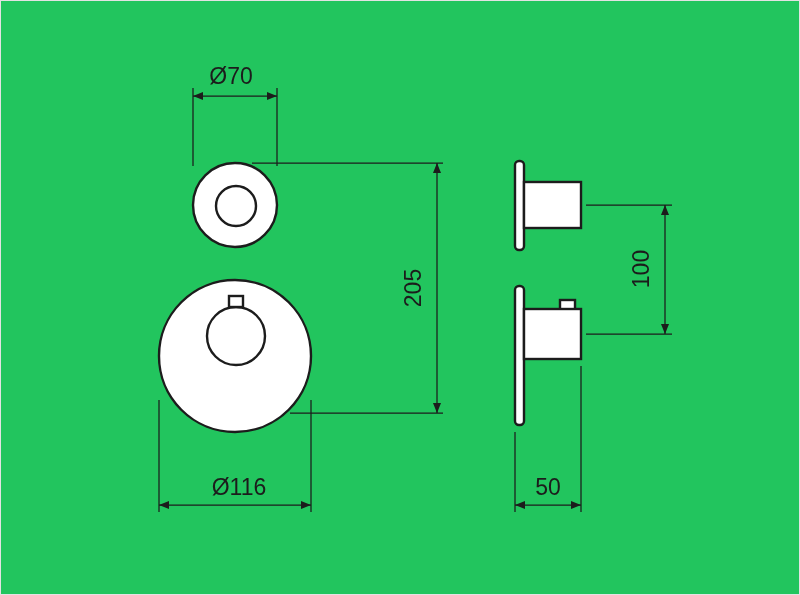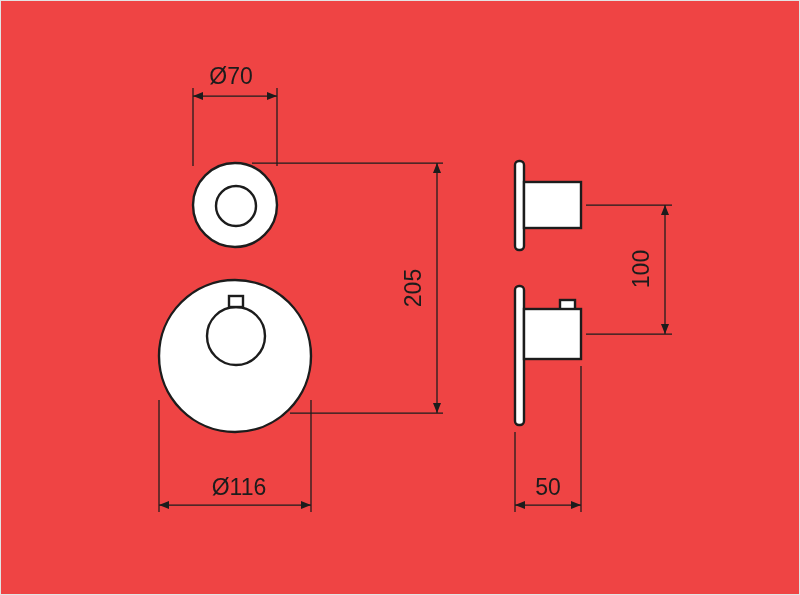--- a/index.html
+++ b/index.html
@@ -4,21 +4,21 @@
 <style>
   html, body {
     margin: 0;
     padding: 0;
     background: #ffffff;
   }
   .stage {
     position: relative;
     width: 800px;
     height: 595px;
-    background: #ef4444;
+    background: #22c55e;
     box-shadow: inset 0 0 0 1px #e3e3e3;
     overflow: hidden;
   }
   svg { display: block; }
   .obj {
     fill: #ffffff;
     stroke: #1c1c1c;
     stroke-width: 2.4;
   }
   .dim {

